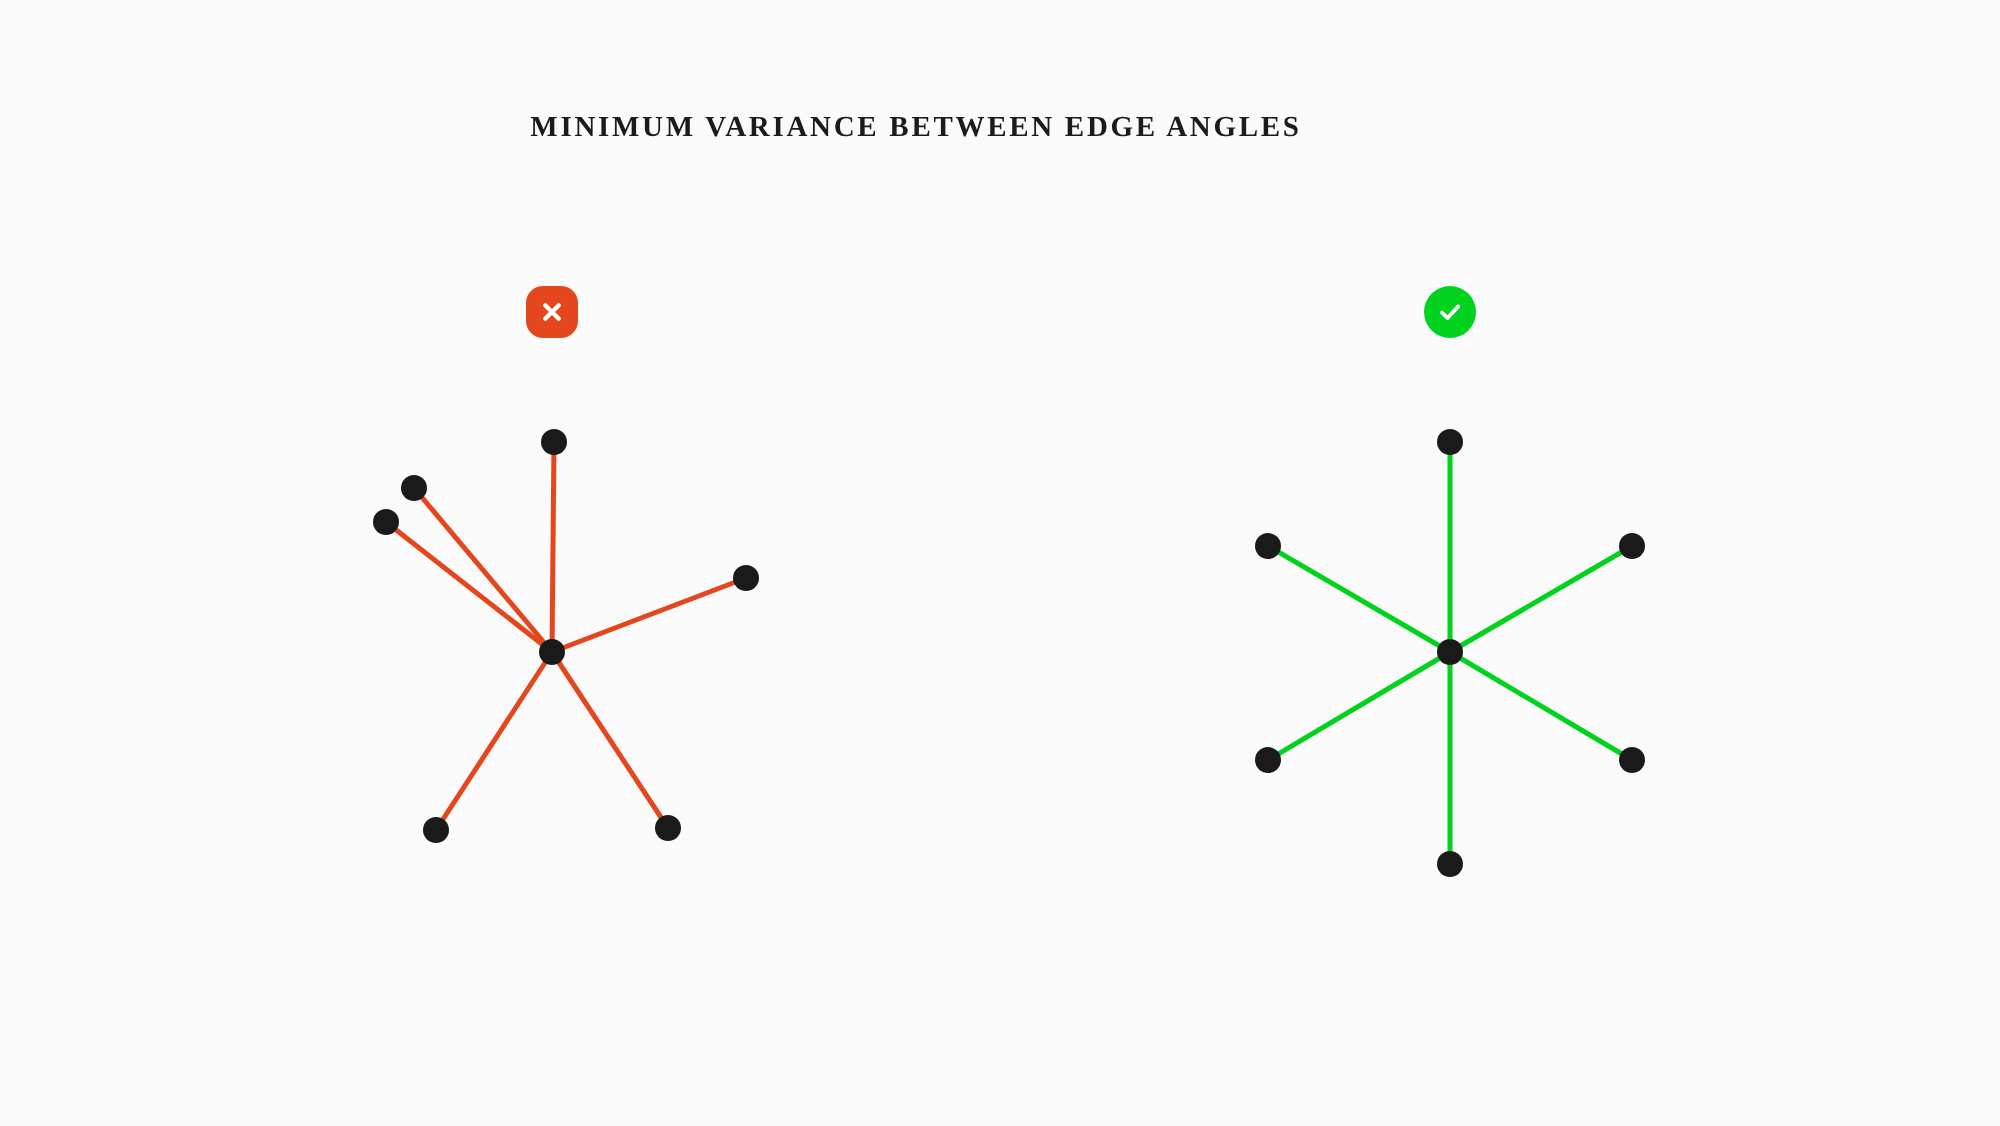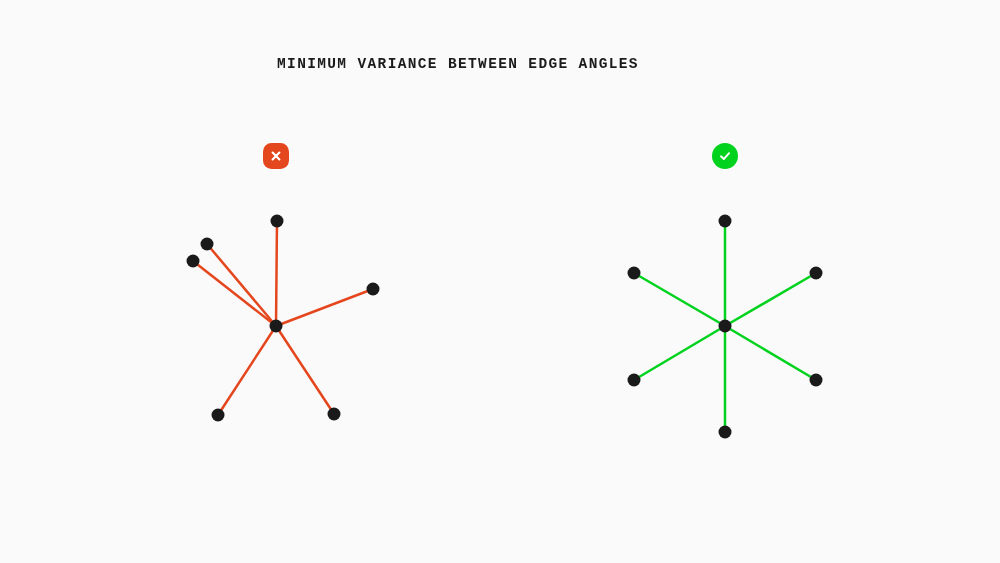--- a/index.html
+++ b/index.html
@@ -24,21 +24,21 @@
     position: absolute;
     top: 56px;
     left: 0;
     width: 916px;
     text-align: center;
     font-size: 14.5px;
     font-weight: 700;
     letter-spacing: 1.35px;
     color: #1b1b1b;
     text-transform: uppercase;
-    font-family: Liberation Mono, monospace;
+    font-family: Liberation Serif, serif;
     white-space: nowrap;
   }
   .panel {
     position: absolute;
     top: 0;
     height: 563px;
   }
   #panel-bad  { left: 0px;   width: 500px; }
   #panel-good { left: 500px; width: 500px; }
 

